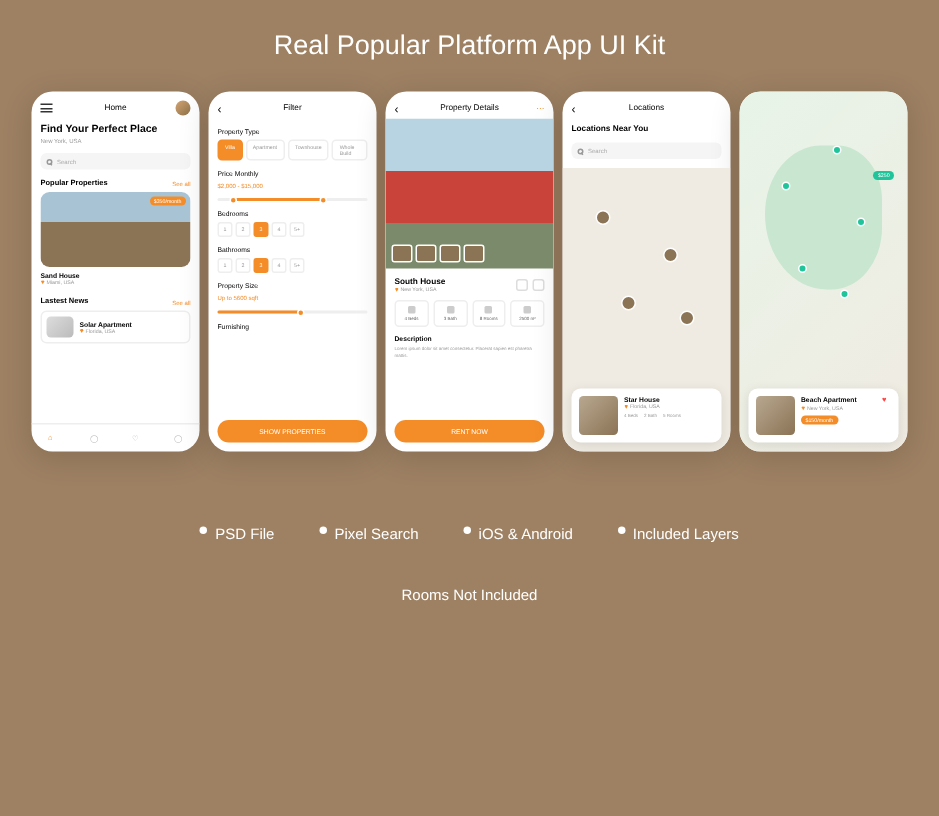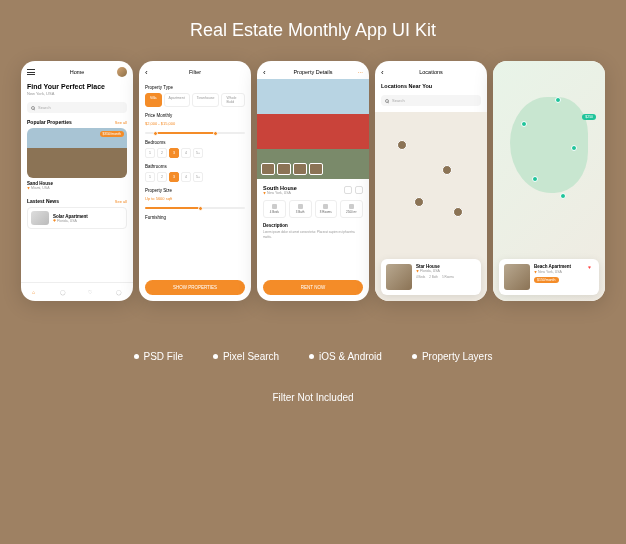--- a/index.html
+++ b/index.html
@@ -69,28 +69,28 @@
 .map-pin{position:absolute;width:6px;height:6px;background:#1fc49a;border-radius:50%;border:1px solid #fff}
 .map-pin.photo{background:#8b7355;width:10px;height:10px}
 .map-price{position:absolute;background:#1fc49a;color:#fff;font-size:3.5px;padding:1px 3px;border-radius:6px}
 .map-card{position:absolute;bottom:6px;left:6px;right:6px;background:#fff;border-radius:6px;padding:5px;display:flex;gap:4px;box-shadow:0 2px 8px rgba(0,0,0,0.1)}
 .map-card-img{width:26px;height:26px;background:linear-gradient(135deg,#b8a890,#8b7355);border-radius:3px}
 .map-card-info{flex:1}
 .map-card-name{font-size:4.5px;font-weight:600}
 .heart{width:6px;height:6px;color:#f44}
 .stat-row{display:flex;gap:4px;margin-top:2px;font-size:3px;color:#999}
 .features{display:flex;gap:30px;margin-top:50px;color:#fff;font-size:10px}
-.feature{display:flex;align-items:center;gap:5px}
+.feature{display:flex;align-items:flex-start;gap:5px}
 .bullet{width:5px;height:5px;background:#fff;border-radius:50%}
 .footer-note{color:#fff;font-size:10px;margin-top:30px}
 </style>
 </head>
 <body>
 
-<div class="title">Real Estate Monthly App UI Kit</div>
+<div class="title">Real Popular Platform App UI Kit</div>
 
 <div class="screens">
 
 <div class="phone">
   <div class="phone-header">
     <div class="menu">
           <span></span>
           <span></span>
           <span></span>
         </div>
@@ -328,17 +328,17 @@
   <div class="feature">
       <div class="bullet"></div>
       <span>Pixel Search</span>
     </div>
   <div class="feature">
       <div class="bullet"></div>
       <span>iOS &amp; Android</span>
     </div>
   <div class="feature">
       <div class="bullet"></div>
-      <span>Property Layers</span>
-    </div>
-</div>
-
-<div class="footer-note">Filter Not Included</div>
+      <span>Included Layers</span>
+    </div>
+</div>
+
+<div class="footer-note">Rooms Not Included</div>
 
 </body></html>

